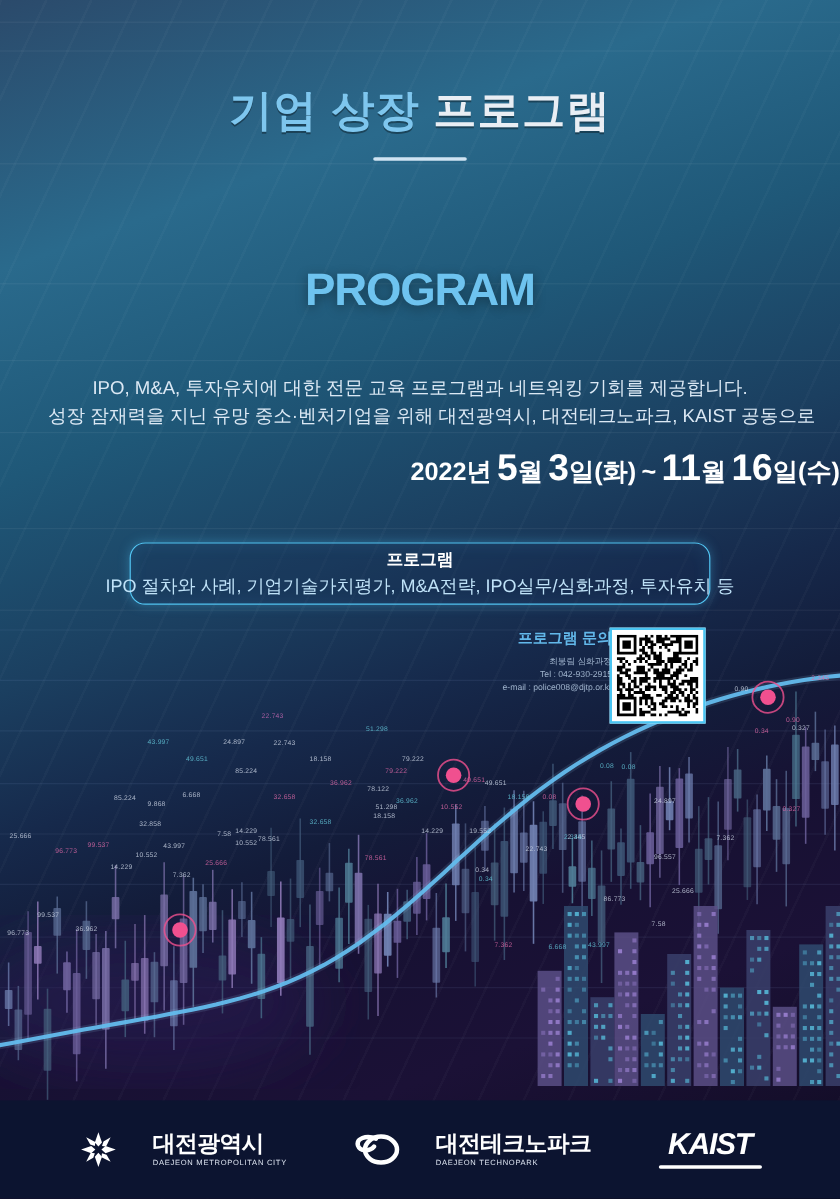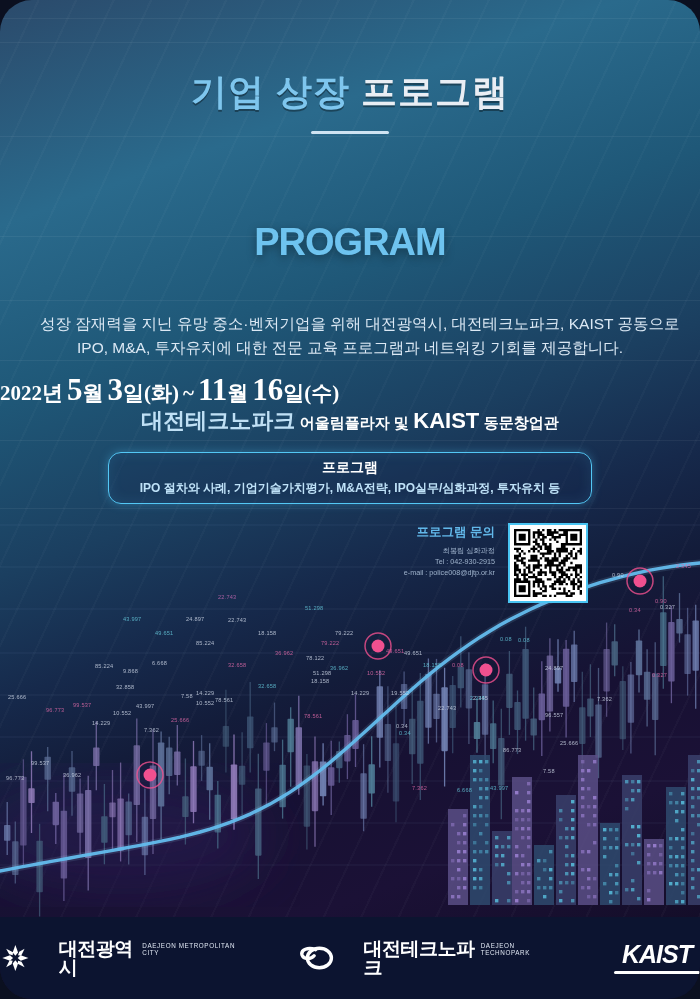--- a/index.html
+++ b/index.html
@@ -1,21 +1,20 @@
 <!DOCTYPE html>
 <html><head>
 <meta charset="utf-8">
 <style>
   html,body{margin:0;padding:0;background:#0b1020;}
   *{box-sizing:border-box;}
   #poster{
     position:relative;width:700px;height:999px;overflow:hidden;
     font-family:"Liberation Sans","DejaVu Sans",sans-serif;
     background:linear-gradient(160deg,#2b4a6b 0%,#2a6a8c 18%,#1f5878 32%,#1b3f60 46%,#16294b 56%,#131c3a 64%,#171133 72%,#1b1136 82%,#150e2b 92%,#0e0a1f 100%);
-    border-radius:32px;
   }
   
   .scan{position:absolute;left:0;right:0;height:1px;background:rgba(255,255,255,.055);}
   .diag{position:absolute;inset:0;
      background:repeating-linear-gradient(115deg,rgba(255,255,255,.022) 0px,rgba(255,255,255,.022) 2px,rgba(0,0,0,0) 2px,rgba(0,0,0,0) 34px);
      pointer-events:none;}
 
   
   .kicker{position:absolute;top:74px;left:0;right:0;text-align:center;
      font-size:36px;font-weight:bold;letter-spacing:1px;line-height:1;}
@@ -27,56 +26,56 @@
      font-size:57px;font-weight:bold;color:#ffffff;letter-spacing:-1px;line-height:1;
      text-shadow:0 3px 10px rgba(0,0,0,.35);}
   .t2{position:absolute;top:223px;left:0;right:0;text-align:center;
      font-size:38px;font-weight:bold;color:#6ec3ef;letter-spacing:-1px;line-height:1;
      text-shadow:0 3px 10px rgba(0,0,0,.35);}
 
   .desc{position:absolute;top:312px;left:40px;right:40px;text-align:center;
      color:#dbe8f4;font-size:15.5px;line-height:1.55;}
   .desc div{white-space:nowrap;}
 
-  .dateline{position:absolute;top:374px;left:0;right:0;text-align:left;color:#fff;line-height:1;font-family:Liberation Serif, serif;}
+  .dateline{position:absolute;top:374px;left:0;right:0;text-align:right;color:#fff;line-height:1;}
   .dateline .sm{font-size:21px;font-weight:bold;}
   .dateline .lg{font-size:31px;font-weight:bold;}
   .venue{position:absolute;top:410px;left:0;right:0;text-align:center;line-height:1;}
   .venue .big{font-size:22px;font-weight:bold;color:#bfe0f5;}
   .venue .sm{font-size:15px;font-weight:bold;color:#ffffff;}
   .venue .kaist{font-size:22px;font-weight:bold;color:#ffffff;}
 
   
   .progbox{position:absolute;top:452px;left:108px;width:484px;height:52px;
      border:1.6px solid #53c7f5;border-radius:13px;
      background:rgba(20,40,80,.28);
      box-shadow:0 0 10px rgba(83,199,245,.35),inset 0 0 14px rgba(83,199,245,.12);
      display:flex;flex-direction:column;align-items:center;justify-content:center;gap:3px;}
   .progbox .h{color:#ffffff;font-size:14px;font-weight:bold;}
-  .progbox .l{color:#bfe2f8;font-size:12px;font-weight:bold;white-space:nowrap;}
+  .progbox .l{color:#bfe2f8;font-size:15px;font-weight:normal;white-space:nowrap;}
 
   
-  .contact{position:absolute;top:524px;left:365px;width:130px;text-align:right;}
+  .contact{position:absolute;top:524px;left:380px;width:130px;text-align:right;}
   .contact .h{color:#62b8ea;font-size:12.5px;font-weight:bold;margin-bottom:4px;}
   .contact .r{color:#9fb3cc;font-size:7.2px;line-height:1.55;}
   .qr{position:absolute;top:523px;left:508px;width:80px;height:80px;
      background:#fff;border:2px solid #49c4f2;padding:4px;}
   .qr svg{display:block;width:100%;height:100%;}
 
   
   .chart{position:absolute;left:0;top:505px;width:700px;height:430px;overflow:hidden;}
   .num{position:absolute;font-size:5.6px;letter-spacing:.2px;white-space:nowrap;}
 
   
   .footer{position:absolute;left:0;bottom:0;width:700px;height:82px;background:#0c1430;
      display:flex;align-items:center;justify-content:center;gap:56px;}
   .logo{display:flex;align-items:center;gap:8px;color:#fff;}
   .logo .kr{font-size:19px;font-weight:bold;letter-spacing:-.5px;line-height:1;}
   .logo .en{font-size:6.3px;letter-spacing:.6px;color:#dfe6f2;margin-top:3px;}
-  .logo .stack{display:flex;flex-direction:row;align-items:flex-start;margin-left:20px;}
+  .logo .stack{display:flex;flex-direction:column;align-items:flex-start;margin-left:20px;}
   .kaistwrap{display:flex;flex-direction:column;align-items:center;}
   .kaistwrap .kk{font-size:25px;font-weight:bold;font-style:italic;letter-spacing:-1px;color:#fff;line-height:1;}
   .kaistwrap .bar{width:86px;height:3px;background:#fff;border-radius:2px;margin-top:4px;}
 </style>
 </head>
 <body>
 
 <div id="poster">
 
   <div class="diag"></div>
@@ -90,39 +89,33 @@
   <div class="scan" style="top:508px"></div>
 
   <div class="kicker">
     <span class="a">기업 상장</span>
     <span class="b">프로그램</span>
   </div>
   <div class="rule"></div>
   <div class="t2">PROGRAM</div>
 
   <div class="desc">
+    <div>IPO, M&amp;A, 투자유치에 대한 전문 교육 프로그램과 네트워킹 기회를 제공합니다.</div>
     <div>성장 잠재력을 지닌 유망 중소·벤처기업을 위해 대전광역시, 대전테크노파크, KAIST 공동으로</div>
-    <div>IPO, M&amp;A, 투자유치에 대한 전문 교육 프로그램과 네트워킹 기회를 제공합니다.</div>
   </div>
 
   <div class="dateline">
     <span class="sm">2022년</span>
     <span class="lg">5</span><span class="sm">월</span>
     <span class="lg">3</span><span class="sm">일(화)</span>
     <span class="sm">~</span>
     <span class="lg">11</span><span class="sm">월</span>
     <span class="lg">16</span><span class="sm">일(수)</span>
   </div>
 
-  <div class="venue">
-    <span class="big">대전테크노파크</span>
-    <span class="sm">어울림플라자 및</span>
-    <span class="kaist">KAIST</span>
-    <span class="sm">동문창업관</span>
-  </div>
 
   <div class="progbox">
     <div class="h">프로그램</div>
     <div class="l">IPO 절차와 사례, 기업기술가치평가, M&amp;A전략, IPO실무/심화과정, 투자유치 등</div>
   </div>
 
   <div class="chart" id="chart">
     <svg id="chartsvg" width="700" height="430" style="position:absolute;left:0;top:0">
         <line x1="0" y1="20" x2="700" y2="20" stroke="rgba(150,180,230,.09)" stroke-width="1"></line>
         <line x1="0" y1="62" x2="700" y2="62" stroke="rgba(150,180,230,.09)" stroke-width="1"></line>

